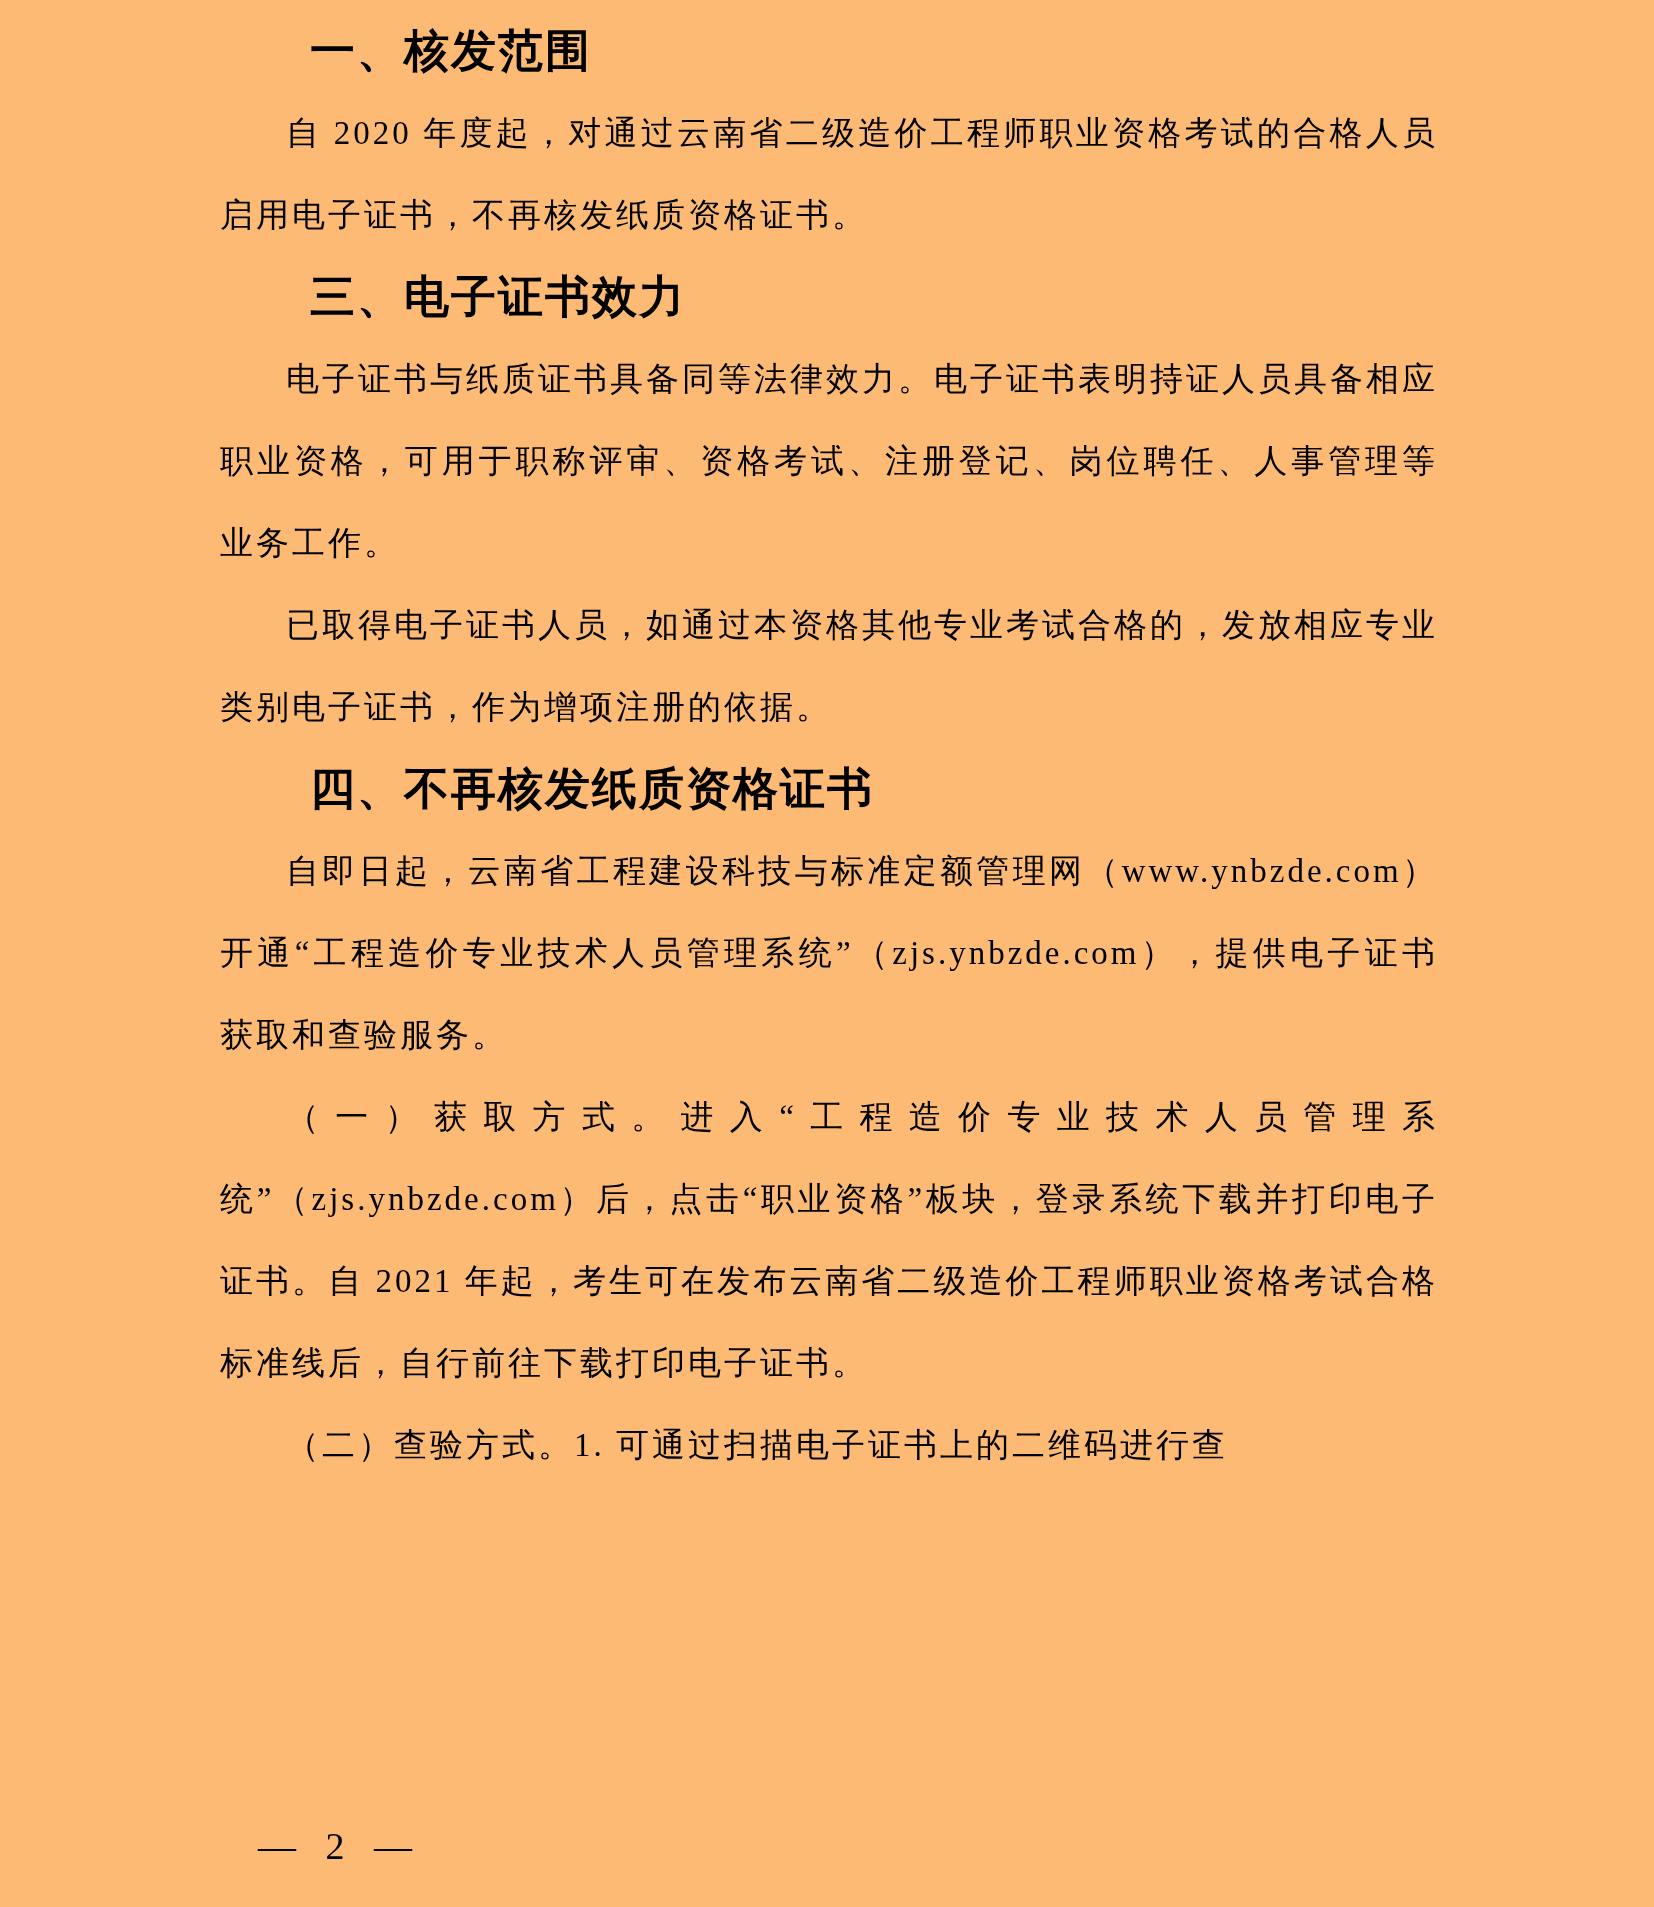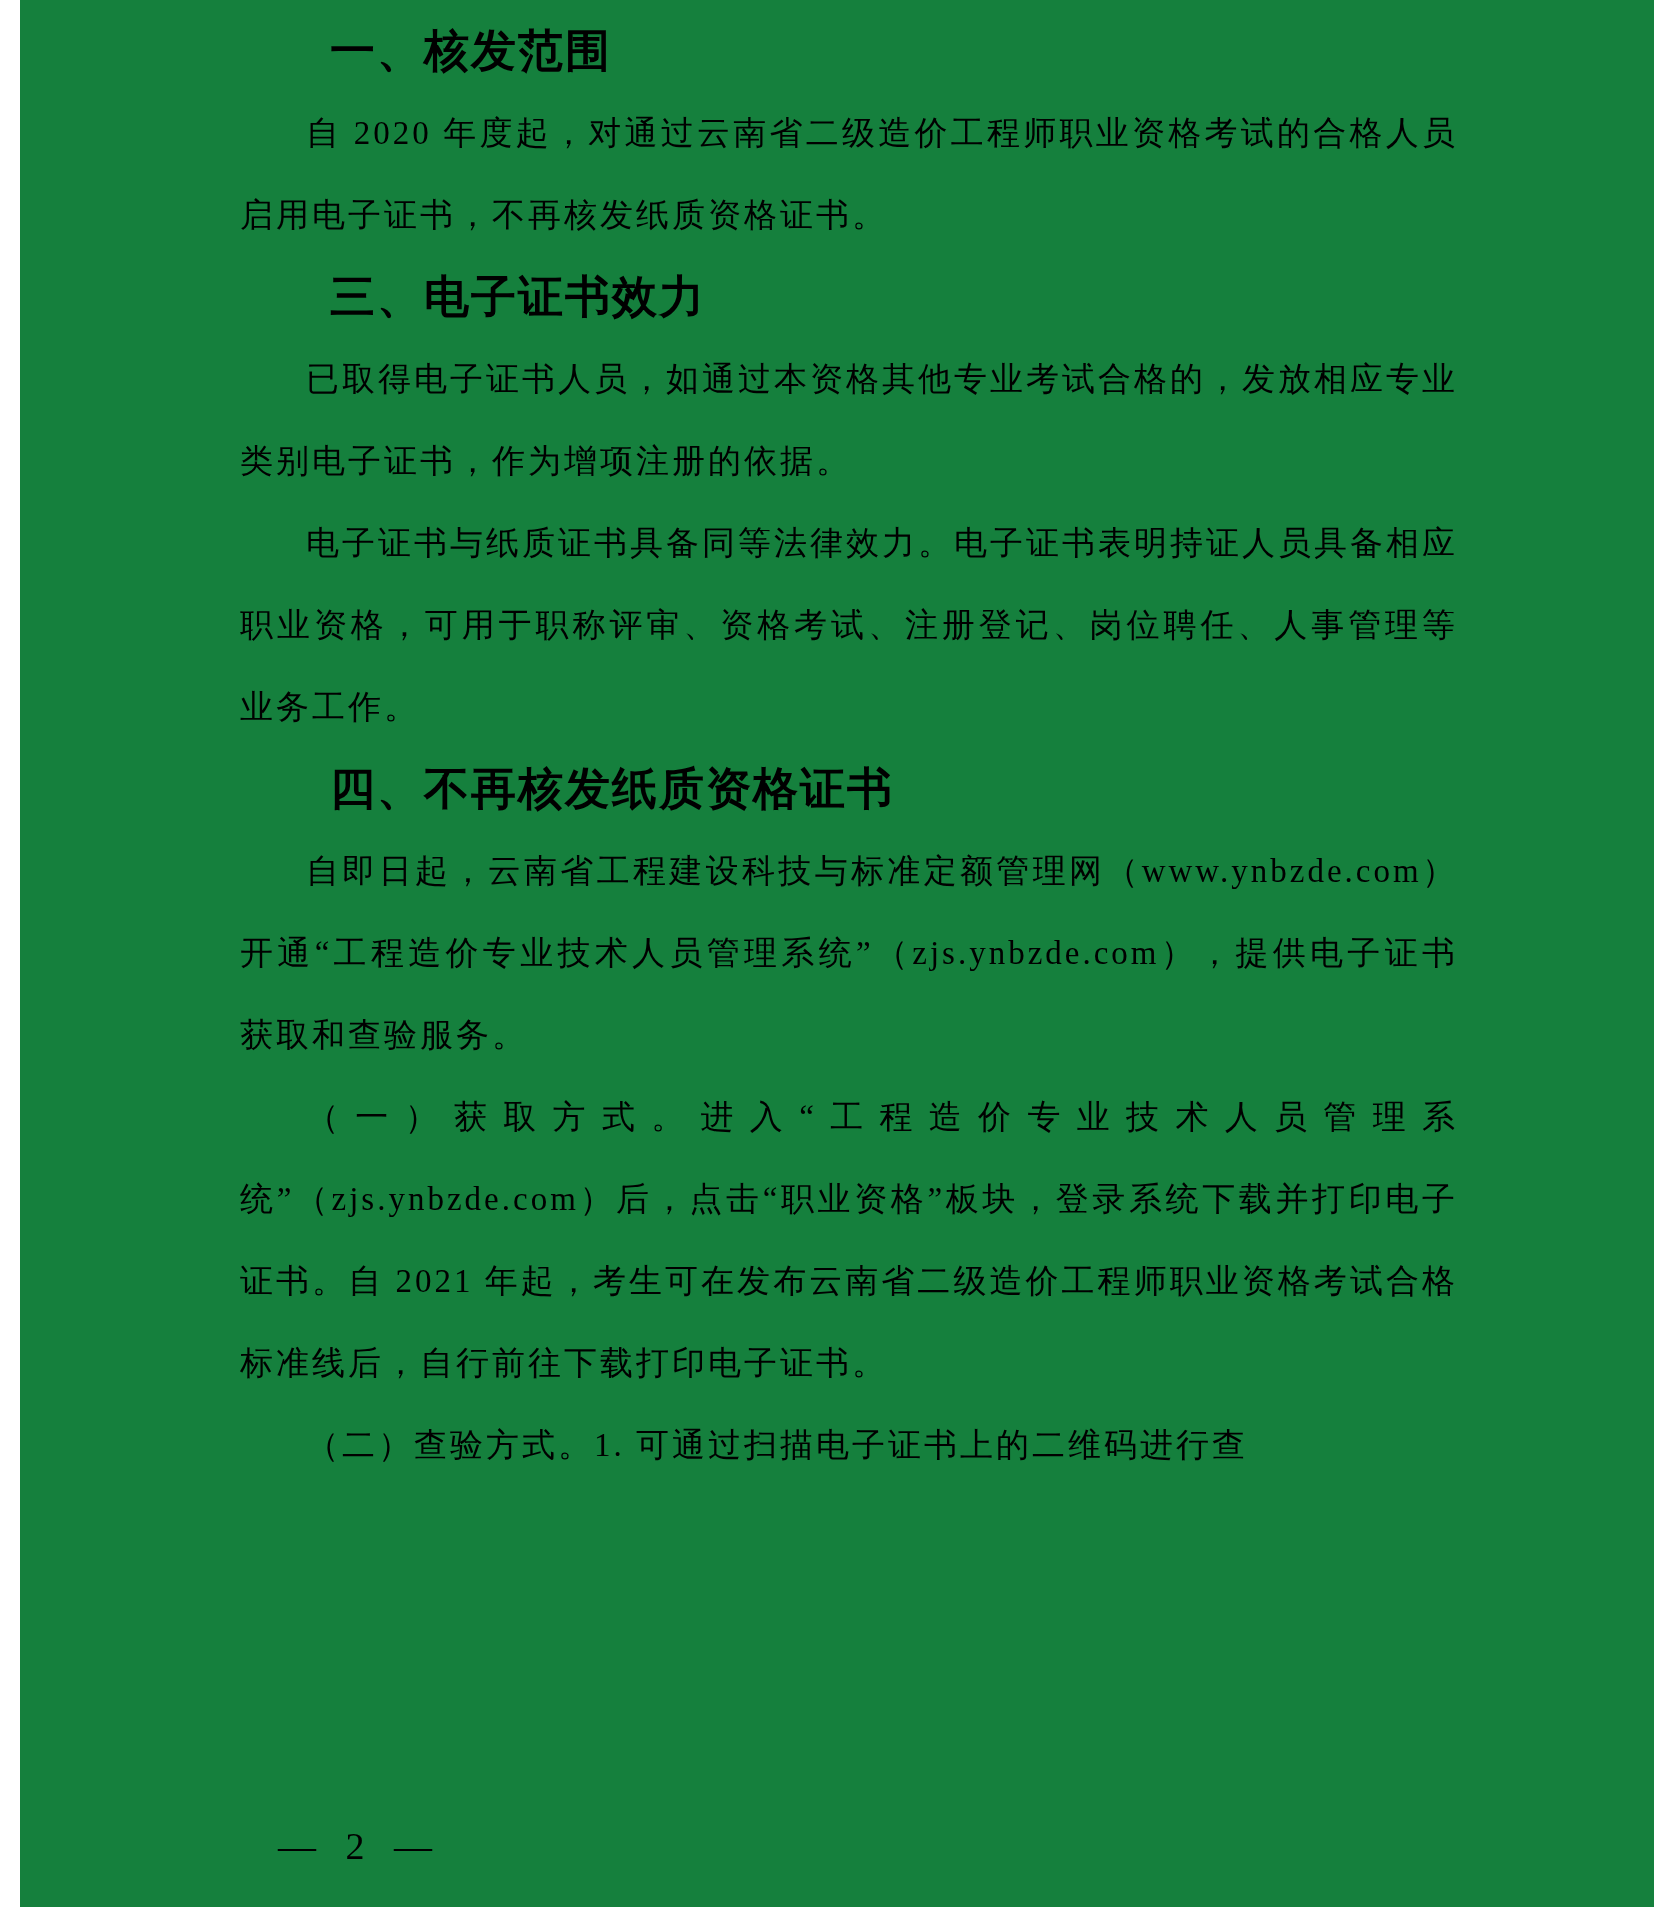--- a/index.html
+++ b/index.html
@@ -11,22 +11,21 @@
       height: 1907px;
       background: #ffffff;
       color: #000000;
       font-family: "Liberation Serif", serif;
       position: relative;
       overflow: hidden;
     }
     .page {
       position: absolute;
       inset: 0;
-      background: #15803d;
-      margin-left: 20px;
+      background: #fdba74;
     }
     .doc-body {
       position: absolute;
       left: 220px;
       top: 10px;
       width: 1218px;
     }
     .doc-heading {
       margin: 0;
       font-family: "Liberation Sans", sans-serif;
@@ -66,23 +65,23 @@
   <main class="doc-body">
 
     <h2 class="doc-heading">一、核发范围</h2>
 
     <p class="doc-para">自 2020 年度起，对通过云南省二级造价工程师职业资格考试的合格人员启用电子证书，不再核发纸质资格证书。</p>
 
 
 
     <h2 class="doc-heading">三、电子证书效力</h2>
 
+    <p class="doc-para">电子证书与纸质证书具备同等法律效力。电子证书表明持证人员具备相应职业资格，可用于职称评审、资格考试、注册登记、岗位聘任、人事管理等业务工作。</p>
+
     <p class="doc-para">已取得电子证书人员，如通过本资格其他专业考试合格的，发放相应专业类别电子证书，作为增项注册的依据。</p>
-
-    <p class="doc-para">电子证书与纸质证书具备同等法律效力。电子证书表明持证人员具备相应职业资格，可用于职称评审、资格考试、注册登记、岗位聘任、人事管理等业务工作。</p>
 
     <h2 class="doc-heading">四、不再核发纸质资格证书</h2>
 
     <p class="doc-para">自即日起，云南省工程建设科技与标准定额管理网（www.ynbzde.com）开通“工程造价专业技术人员管理系统”（zjs.ynbzde.com），提供电子证书获取和查验服务。</p>
 
     <p class="doc-para">（一）获取方式。进入“工程造价专业技术人员管理系统”（zjs.ynbzde.com）后，点击“职业资格”板块，登录系统下载并打印电子证书。自 2021 年起，考生可在发布云南省二级造价工程师职业资格考试合格标准线后，自行前往下载打印电子证书。</p>
 
     <p class="doc-para">（二）查验方式。1. 可通过扫描电子证书上的二维码进行查</p>
 
   </main>

